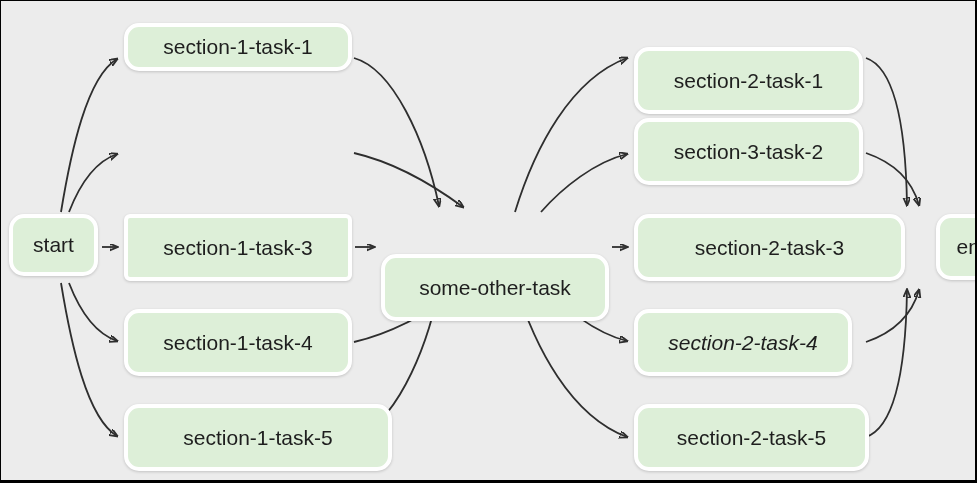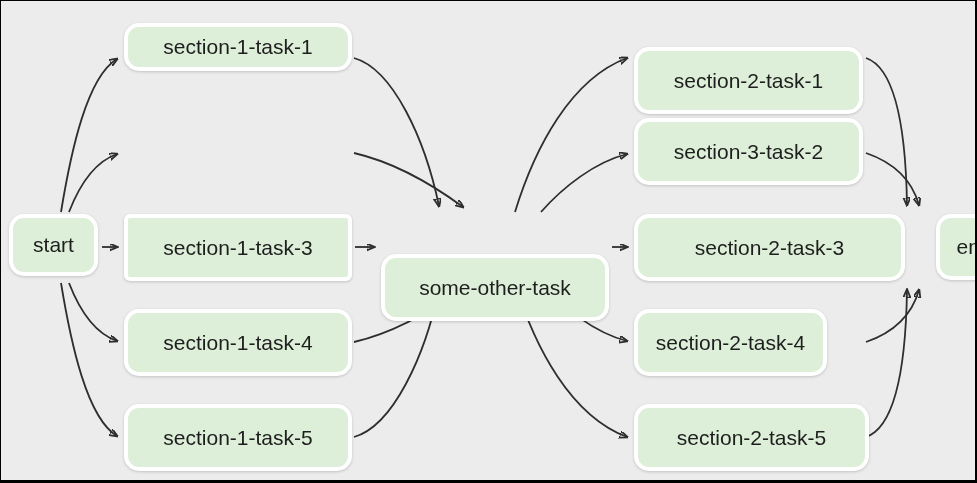--- a/index.html
+++ b/index.html
@@ -63,25 +63,25 @@
     <path d="M 866 246 L 885 246" marker-end="url(#arrow)"></path>
     <path d="M 865 341 C 897 330, 912 310, 918 289" marker-end="url(#arrow)"></path>
     <path d="M 865 436 C 897 425, 905 353, 906 289" marker-end="url(#arrow)"></path>
   </svg>
 
   <div class="node" style="left:8px;top:213px;width:89px;height:62px;">start</div>
 
   <div class="node" style="left:123px;top:22px;width:228px;height:48px;">section-1-task-1</div>
   <div class="node" style="left:123px;top:213px;width:228px;height:67px;border-radius:6px;">section-1-task-3</div>
   <div class="node" style="left:123px;top:308px;width:228px;height:67px;">section-1-task-4</div>
-  <div class="node" style="left:123px;top:403px;width:228px;height:67px;">section-1-task-5</div>
+  <div class="node" style="left:123px;top:403px;width:268px;height:67px;">section-1-task-5</div>
 
   <div class="node" style="left:380px;top:213px;width:228px;height:67px;margin-top:40px;">some-other-task</div>
 
   <div class="node" style="left:633px;top:22px;width:229px;height:67px;margin-top:24px;">section-2-task-1</div>
   <div class="node" style="left:633px;top:117px;width:229px;height:67px;">section-3-task-2</div>
   <div class="node" style="left:633px;top:213px;width:271px;height:67px;">section-2-task-3</div>
-  <div class="node" style="left:633px;top:308px;width:193px;height:67px;">section-2-task-4</div>
+  <div class="node" style="left:633px;top:308px;width:218px;height:67px;font-style:italic;">section-2-task-4</div>
   <div class="node" style="left:633px;top:403px;width:235px;height:67px;">section-2-task-5</div>
 
   <div class="node" style="left:891px;top:213px;width:76px;height:66px;margin-left:44px;">end</div>
 
 </div>
 
 </body></html>

